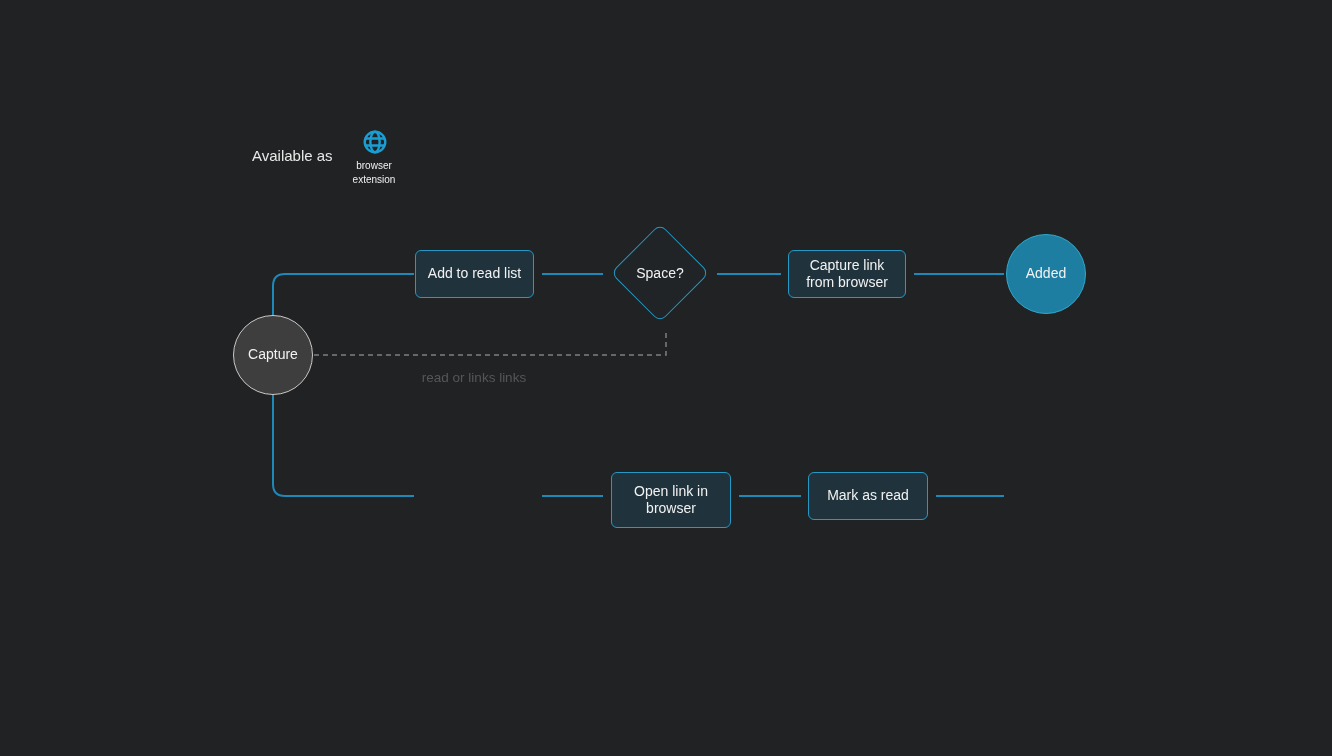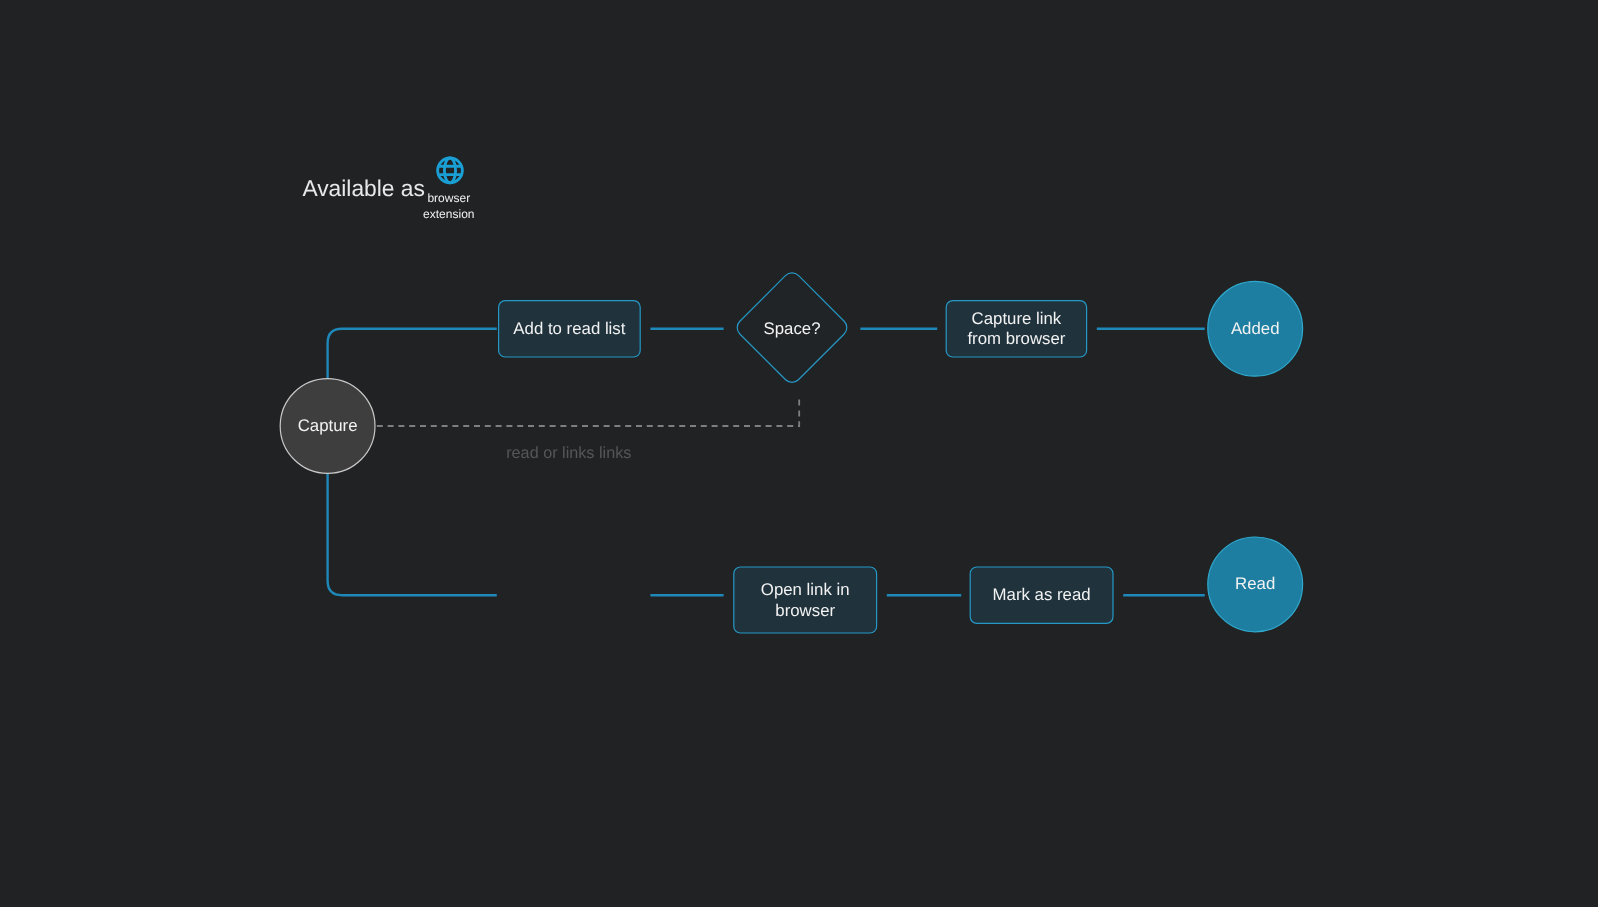--- a/index.html
+++ b/index.html
@@ -64,21 +64,21 @@
     box-sizing: border-box;
   }
   .diamond-label {
     position: absolute; inset: 0;
     display: flex; align-items: center; justify-content: center;
     color: var(--text, #f2f2f2);
     font-size: 14px;
   }
   .available-as {
     position: absolute; left: 252px; top: 147px;
-    color: #e8e8e8; font-size: 19px;
+    color: #e8e8e8; font-size: 15px;
   }
   .globe {
     position: absolute; left: 362px; top: 129px;
     width: 26px; height: 26px;
     color: var(--icon, #1a9fd4);
   }
   .ext-label {
     position: absolute; left: 344px; top: 159px;
     width: 60px;
     text-align: center;
@@ -145,17 +145,14 @@
 
 
   <div class="node box" style="left:611px;top:472px;width:120px;height:56px">
     <span>Open link in browser</span>
   </div>
 
   <div class="node box" style="left:808px;top:472px;width:120px;height:48px">
     <span>Mark as read</span>
   </div>
 
-  <div class="node circle terminal-circle" style="left:1006px;top:447px;width:80px;height:80px">
-    <span>Read</span>
-  </div>
 
 </div>
 
 </body></html>

